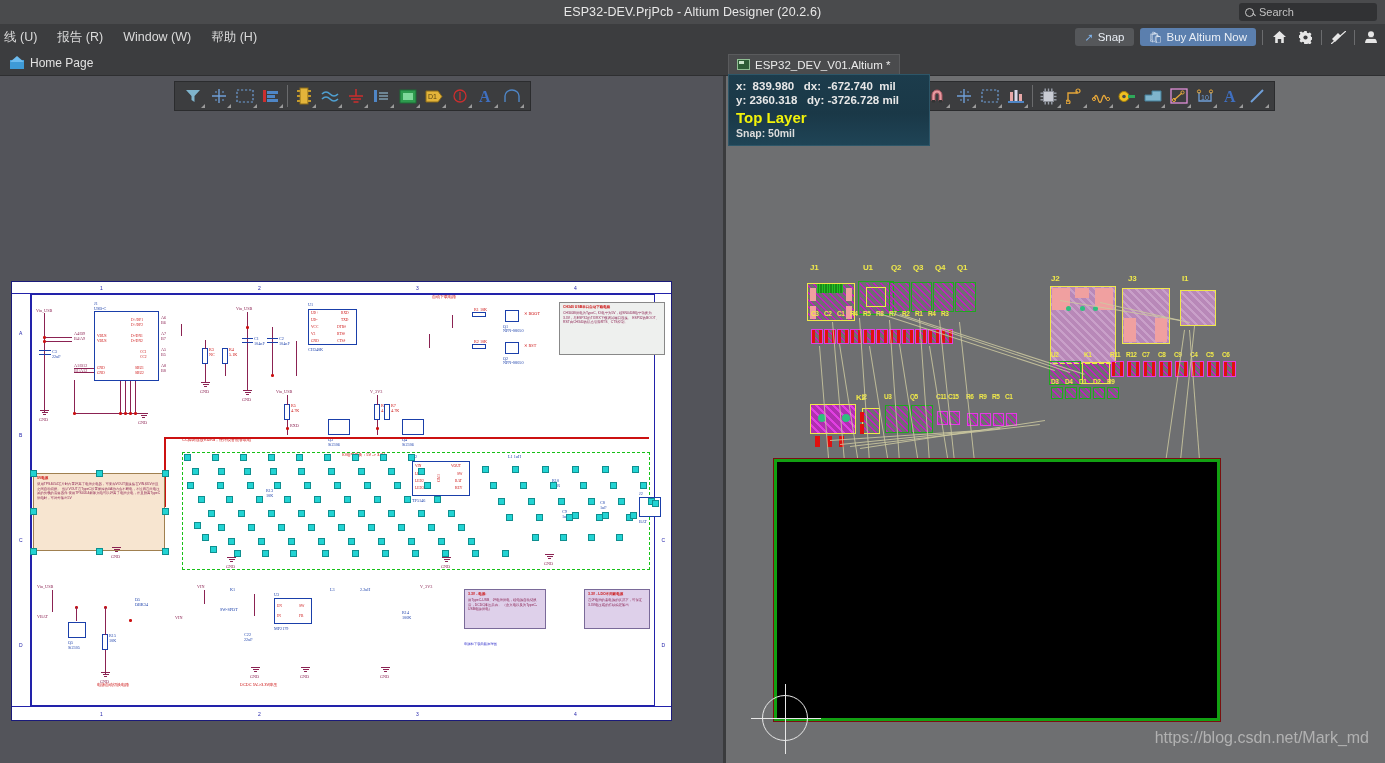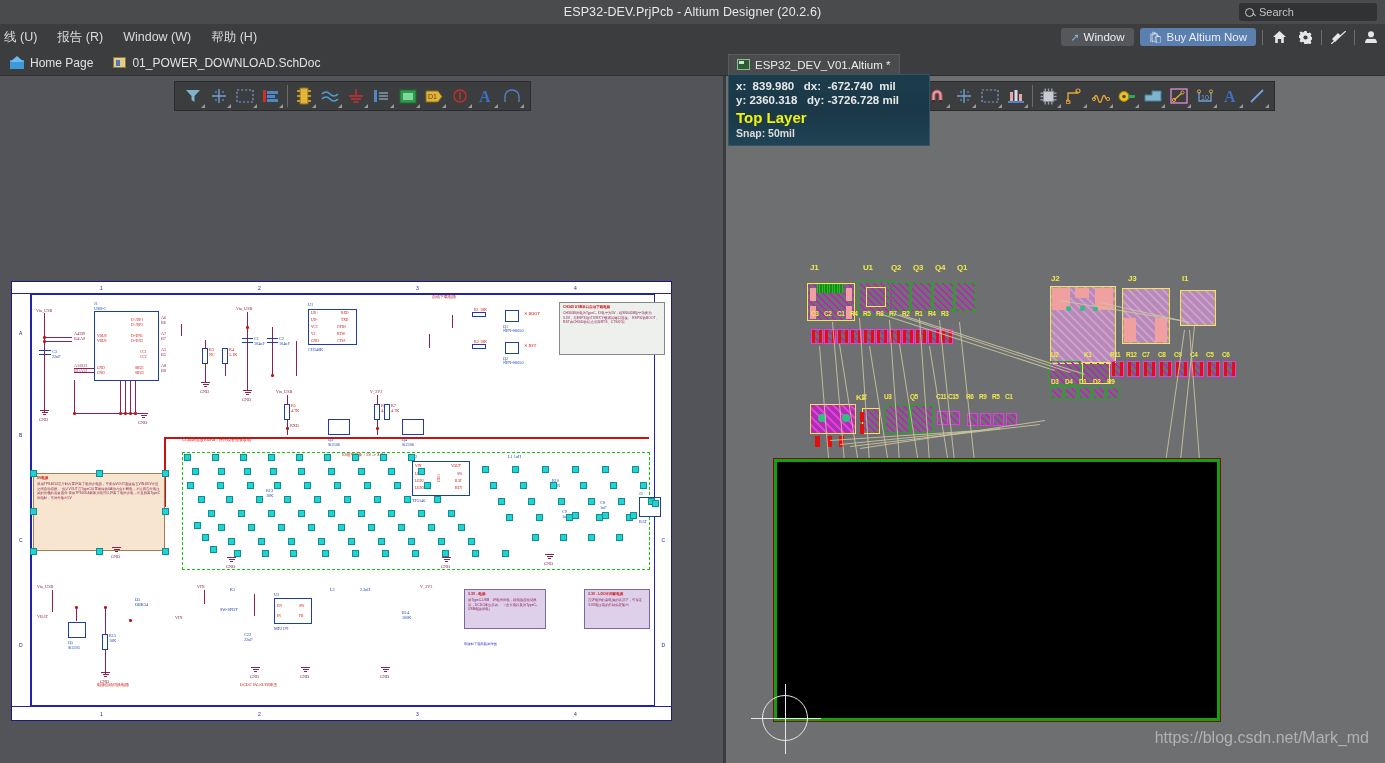--- a/index.html
+++ b/index.html
@@ -153,21 +153,21 @@
 <div class="menubar">
   <div class="menu-item">线 (U)</div>
   <div class="menu-item">报告 (R)</div>
   <div class="menu-item">Window (W)</div>
   <div class="menu-item">帮助 (H)</div>
 </div>
 
 <div class="tb-right">
   <div class="pill share">
     <span class="ar">➚</span>
-    <span>Window</span>
+    <span>Snap</span>
   </div>
   <div class="pill buy">
     <span class="sh">🛍</span>
     <span>Buy Altium Now</span>
   </div>
   <div class="tb-sep"></div>
   <div class="tbi">
     <svg width="13" height="12" viewBox="0 0 13 12">
         <path d="M6.5 0 13 6h-2.2v6H8.2V8H4.8v4H2.2V6H0z" fill="#e6e6e6"></path>
       </svg>
@@ -192,24 +192,20 @@
         <path d="M1 13a6 6 0 0 1 12 0z" fill="#e6e6e6"></path>
         <rect x="0" y="7.3" width="14" height="1.6" fill="#3c3d3f"></rect>
       </svg>
   </div>
 </div>
 
 <div class="docstrip">
   <div class="doctab">
     <span class="ico-home"></span>
     <span>Home Page</span>
-  </div>
-  <div class="doctab">
-    <span class="ico-sch"></span>
-    <span>01_POWER_DOWNLOAD.SchDoc</span>
   </div>
 </div>
 
 <div class="pane-sch"></div>
 <div class="pane-pcb"></div>
 <div class="pane-divider"></div>
 
 <div class="toolbar left">
   <div class="tool">
     <svg width="18" height="16" viewBox="0 0 18 16">

